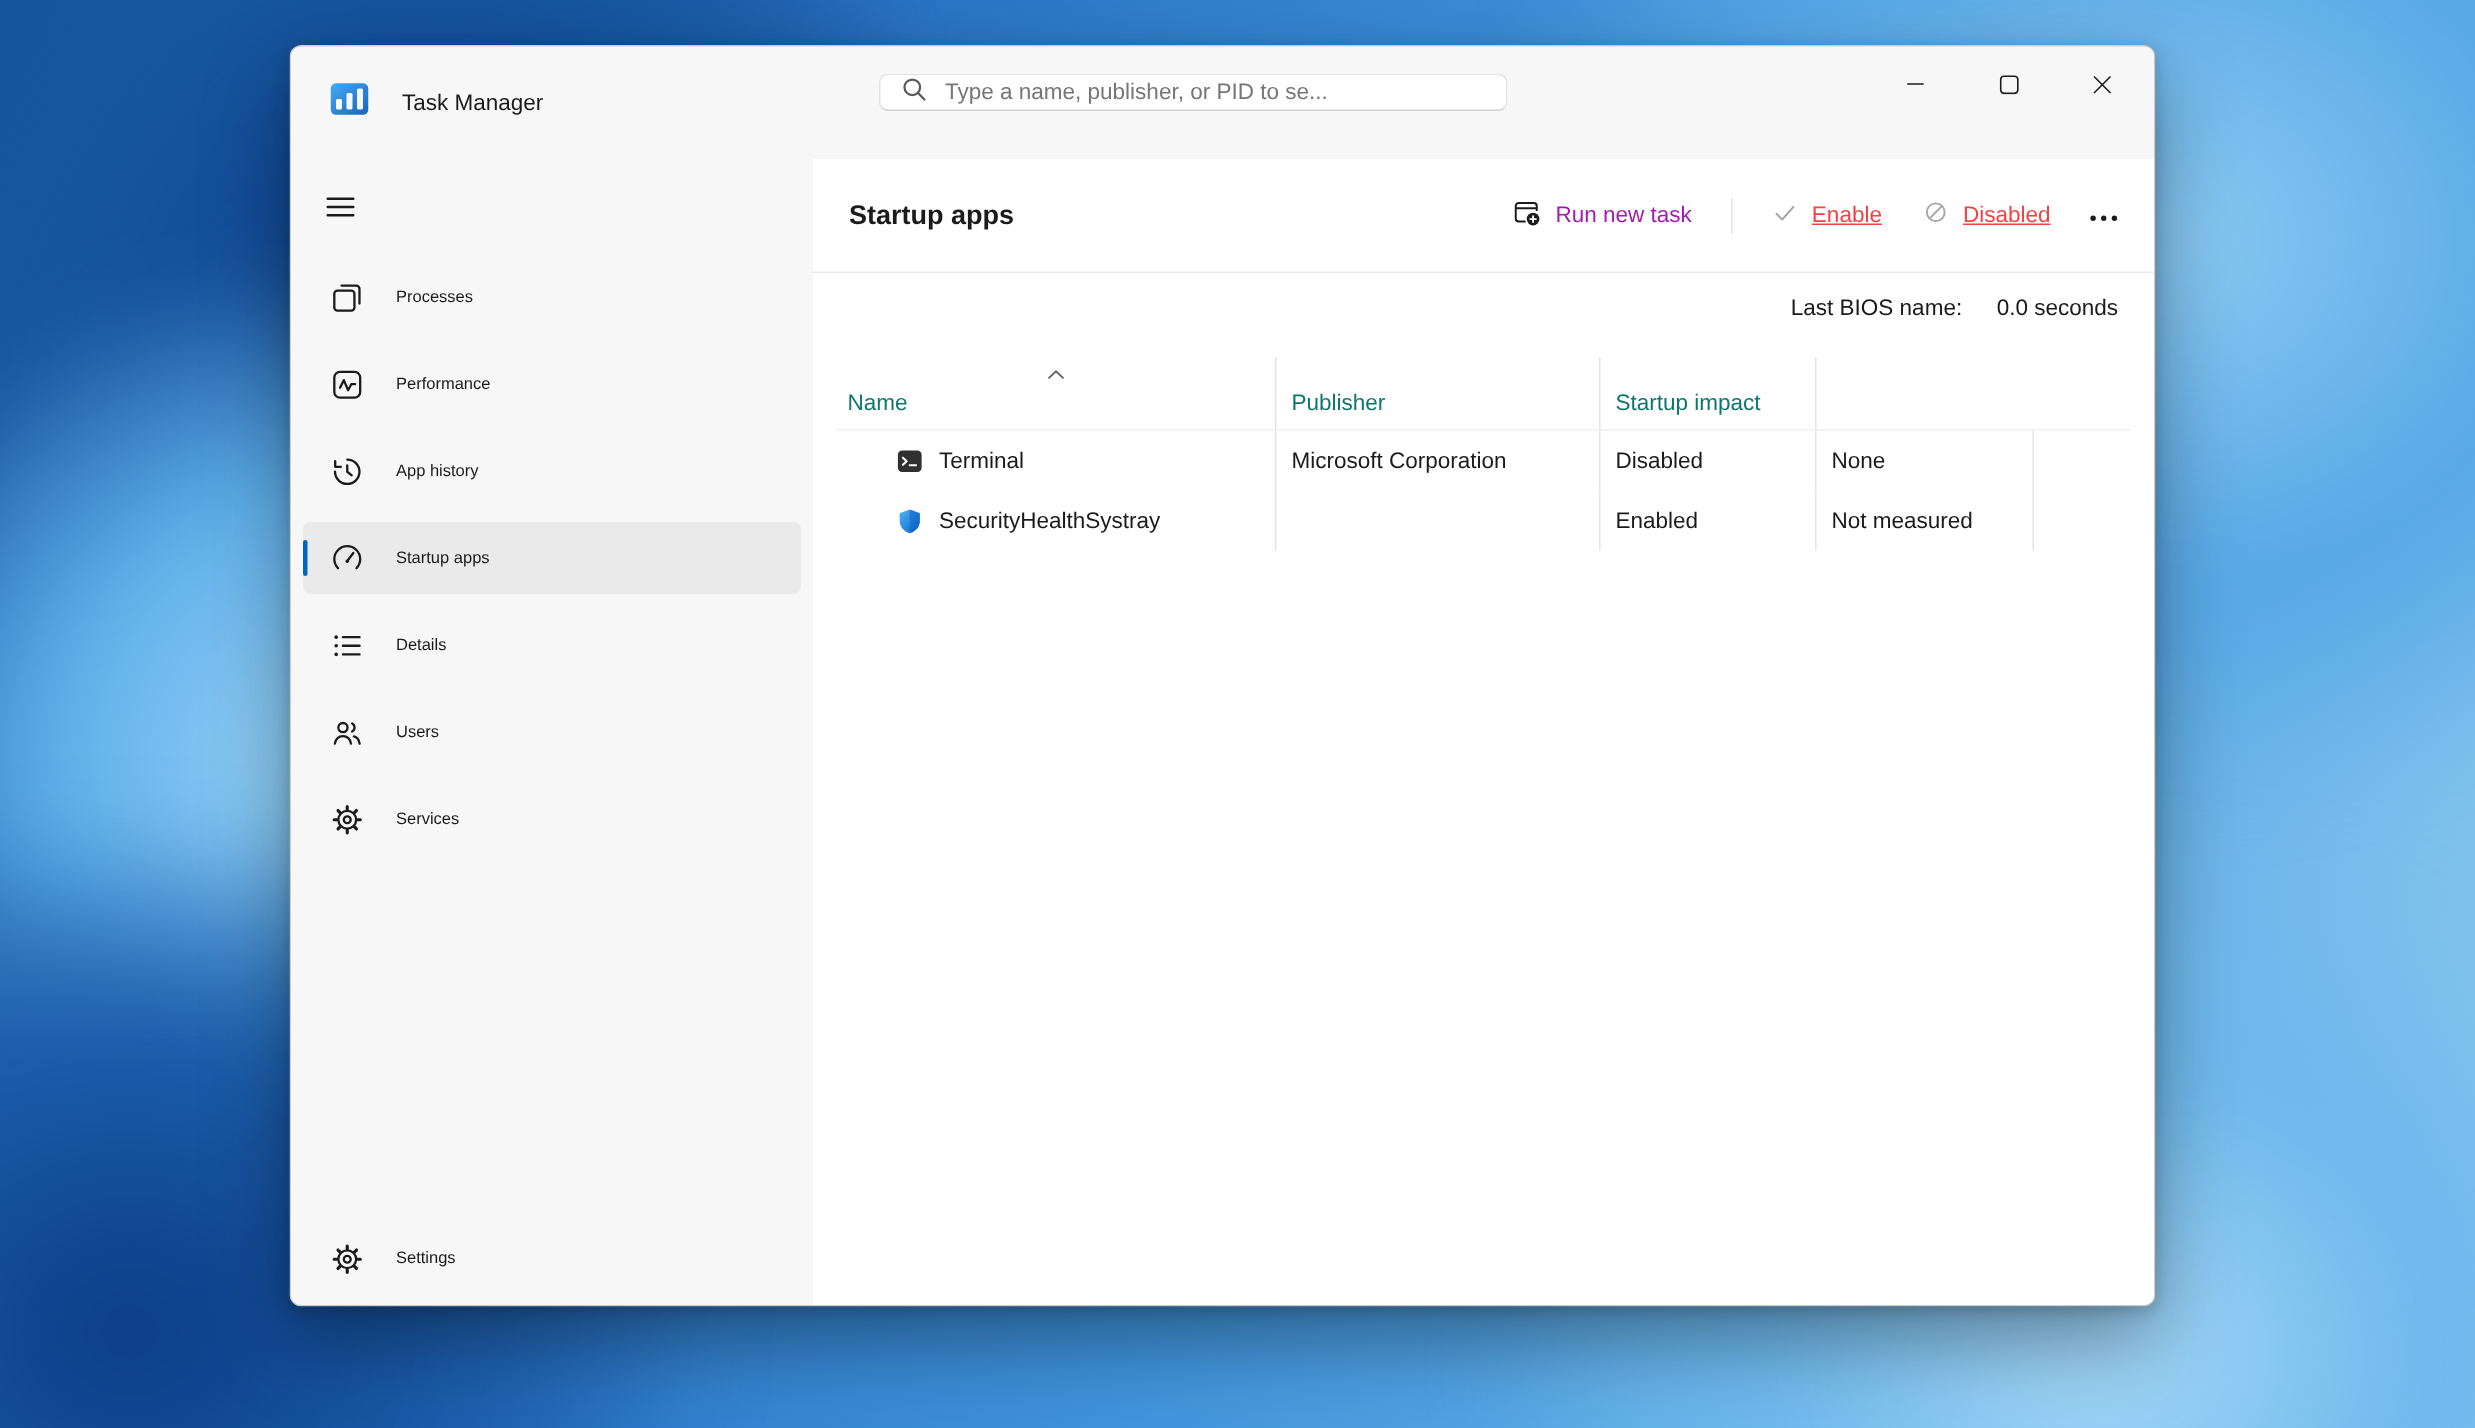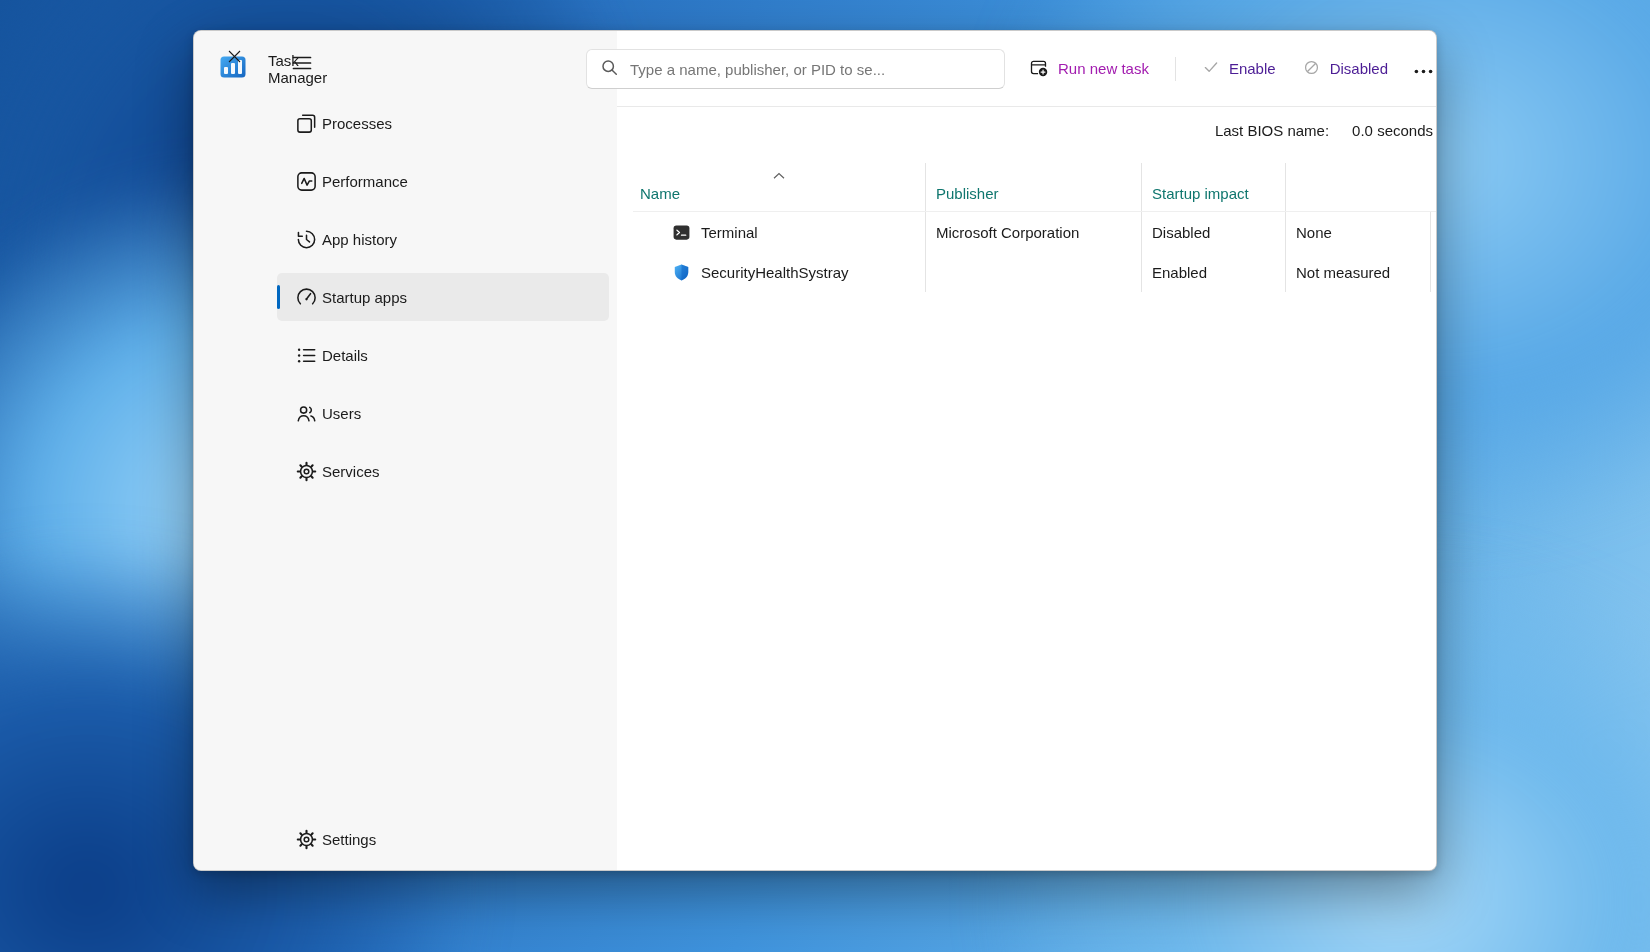--- a/index.html
+++ b/index.html
@@ -19,61 +19,61 @@
   .p4 { right:-240px; top:-220px; width:900px; height:760px;
     background:radial-gradient(closest-side,#8ccbf4 0%,#58a8e6 60%,rgba(88,168,230,0) 100%); }
   .p5 { right:-160px; bottom:-300px; width:820px; height:700px;
     background:radial-gradient(closest-side,#a5d8f8 0%,#6db8ec 55%,rgba(109,184,236,0) 100%); }
 
   
   .window { position:absolute; left:193px; top:30px; width:1244px; height:841px;
     background:#f7f7f7; border-radius:8px; overflow:hidden;
     border:1px solid rgba(0,0,0,.18);
     box-shadow:0 22px 55px rgba(0,0,0,.38), 0 3px 10px rgba(0,0,0,.18);
-    display:flex; }
+    display:flex; flex-direction:column; }
 
   
   .titlebar { position:relative; flex:0 0 75px; background:#f7f7f7; }
   .app-id { position:absolute; left:26px; top:0; height:75px; display:flex; align-items:center; gap:22px; }
   .app-title { font-size:15px; }
-  .search-box { position:absolute; left:392px; top:18px; width:419px; height:40px;
+  .search-box { position:absolute; left:392px; top:18px; width:419px; height:25px;
     background:#ffffff; border:1px solid #e2e2e2; border-bottom-color:#cfcfcf; border-radius:6px;
     display:flex; align-items:center; gap:12px; padding:0 14px; }
   .search-box input { flex:1; border:none; outline:none; background:transparent;
     font-size:15px; font-family:inherit; color:#1b1b1b; }
   .search-box input::placeholder { color:#767676; }
   .window-controls { position:absolute; right:4px; top:4px; display:flex; }
   .win-btn { width:62px; height:42px; background:transparent; border:none;
     display:flex; align-items:center; justify-content:center; cursor:default; }
 
   
   .winbody { flex:1; display:flex; min-height:0; }
 
   
   .sidebar { flex:0 0 348px; background:#f7f7f7; display:flex; flex-direction:column; padding:0 8px; }
   .hamburger { margin:14px 0 16px 4px; width:44px; height:38px; background:transparent; border:none;
     display:flex; align-items:center; justify-content:flex-start; padding-left:9px; border-radius:5px; }
   .nav-items { display:flex; flex-direction:column; gap:10px; }
   .nav-item { position:relative; height:48px; border-radius:5px; display:flex; align-items:center;
-    gap:4px; padding-left:18px; font-size:15px; }
+    gap:21px; padding-left:18px; font-size:11px; }
   .nav-item.selected { background:#eaeaea; }
   .accent-bar { position:absolute; left:0; top:50%; transform:translateY(-50%);
     width:3px; height:24px; border-radius:2px; background:#0067c0; }
   .nav-icon { width:23px; height:23px; display:flex; align-items:center; justify-content:center; }
   .settings-item { margin-top:auto; margin-bottom:7px; }
 
   
   .content { flex:1; background:#ffffff; display:flex; flex-direction:column; min-width:0; }
   .content-header { flex:0 0 76px; display:flex; align-items:center; justify-content:space-between;
     padding:0 24px; border-bottom:1px solid #e9e9e9; }
   .page-title { font-size:18px; font-weight:700; }
   .toolbar { display:flex; align-items:center; gap:26px; }
   .tb-btn { display:flex; align-items:center; gap:9px; background:transparent; border:none;
     font-size:15px; font-family:inherit; color:#a21caf; }
-  .tb-btn.disabled { color:#4c1d95; }
+  .tb-btn.disabled { color:#ef4444;text-decoration:underline; }
   .tb-sep { width:1px; height:24px; background:#e3e3e3; }
 
   .bios-line { margin-top:15px; padding-right:24px; text-align:right; font-size:15px; }
   .bios-line .bios-value { margin-left:23px; }
 
   
   .table { --cols:293px 216px 144px 145px 1fr; margin:24px 16px 0 16px; }
   .thead, .trow { display:grid; grid-template-columns:var(--cols); }
   .thead { border-bottom:1px solid #efefef; }
   .th { position:relative; height:48px; display:flex; align-items:flex-end;

